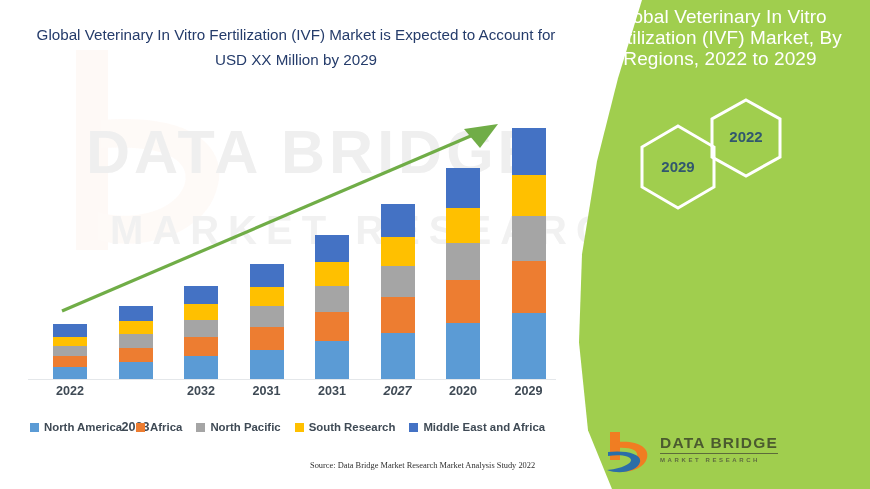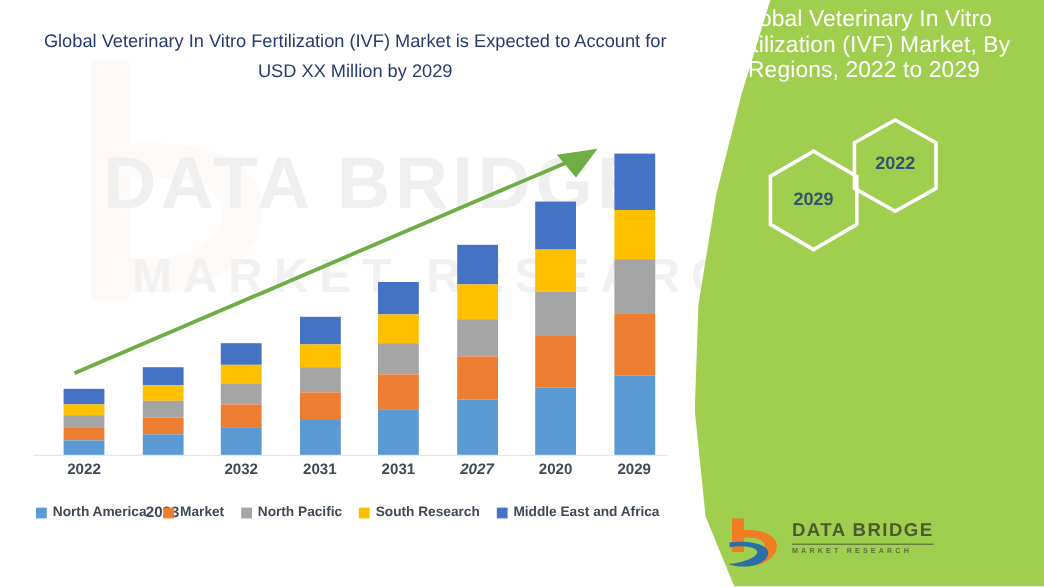--- a/index.html
+++ b/index.html
@@ -153,37 +153,38 @@
       <div class="xlab" style="left: 470.5px;">2029</div>
     </div>
 
   <div class="legend" id="legend">
       <div class="lg">
         <span class="lg-sw" style="background: rgb(91, 155, 213);"></span>
         <span class="lg-tx">North America</span>
       </div>
       <div class="lg">
         <span class="lg-sw" style="background: rgb(237, 125, 49);"></span>
-        <span class="lg-tx">Market</span>
+        <span class="lg-tx">Africa</span>
       </div>
       <div class="lg">
         <span class="lg-sw" style="background: rgb(165, 165, 165);"></span>
         <span class="lg-tx">North Pacific</span>
       </div>
       <div class="lg">
         <span class="lg-sw" style="background: rgb(255, 192, 0);"></span>
         <span class="lg-tx">South Research</span>
       </div>
       <div class="lg">
         <span class="lg-sw" style="background: rgb(68, 114, 196);"></span>
         <span class="lg-tx">Middle East and Africa</span>
       </div>
     </div>
 
   <div class="footer">
+    <div class="f-right">Source: Data Bridge Market Research Market Analysis Study 2022</div>
   </div>
 
   <div class="green-panel"></div>
   <div class="green-title">Global Veterinary In Vitro Fertilization (IVF) Market, By Regions, 2022 to 2029</div>
 
   <div class="hex-wrap">
     <div class="hex" style="left:54px;top:22px;">
       <svg width="84" height="90" viewBox="0 0 84 90">
         <polygon points="42,4 78,25 78,65 42,86 6,65 6,25" fill="none" stroke="#ffffff" stroke-width="3"></polygon>
       </svg>

